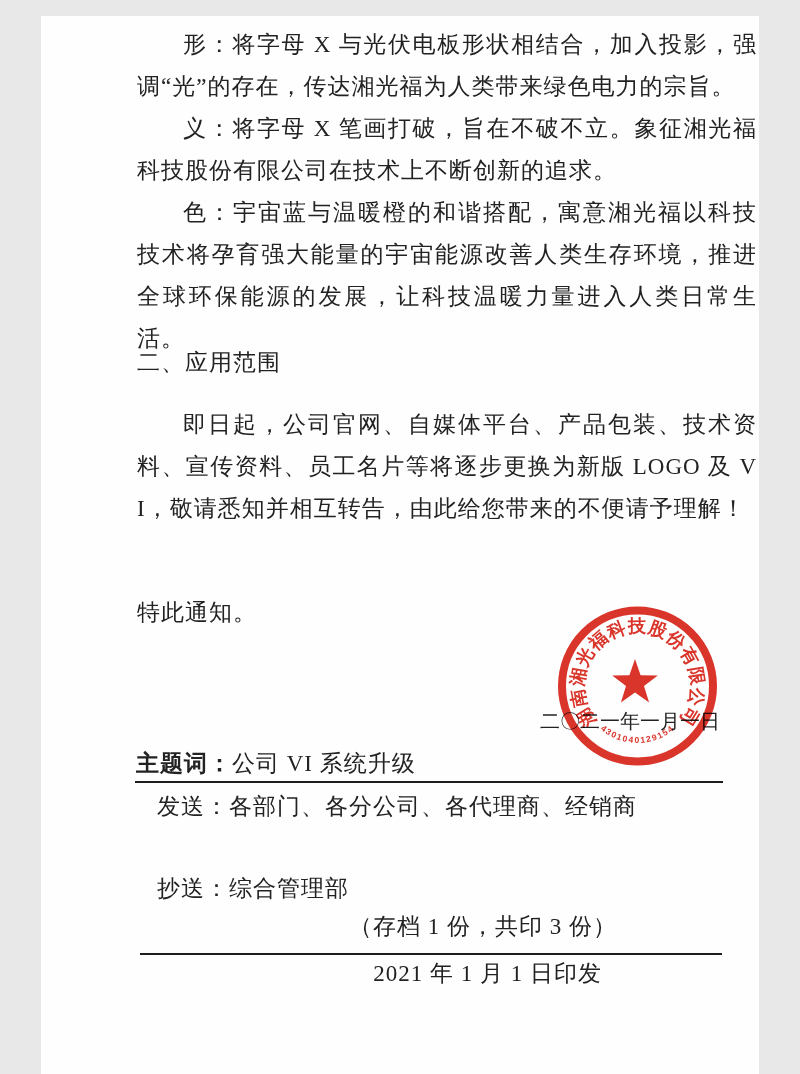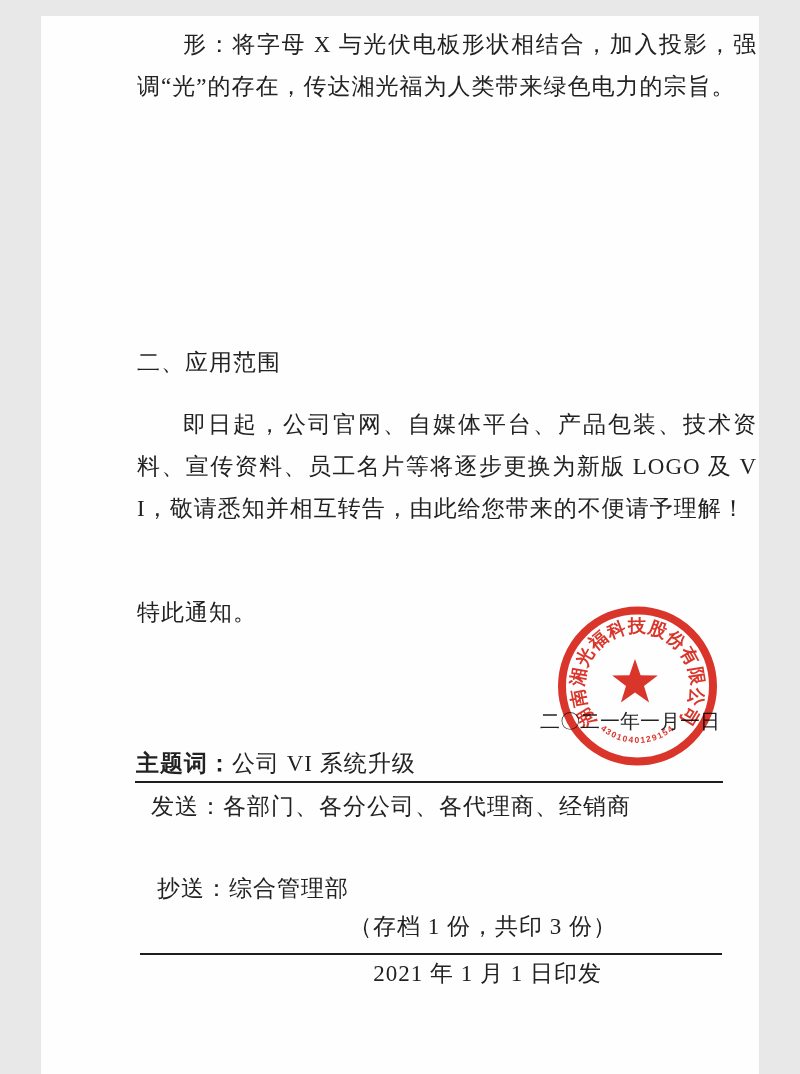--- a/index.html
+++ b/index.html
@@ -43,20 +43,22 @@
     font-weight:bold;
   }
 </style>
 </head>
 <body>
 
 <div class="page">
 
   <div class="txt flow" style="top:8px;left:96px;">
     <p>形：将字母 X 与光伏电板形状相结合，加入投影，强调“光”的存在，传达湘光福为人类带来绿色电力的宗旨。</p>
+    <p>义：将字母 X 笔画打破，旨在不破不立。象征湘光福科技股份有限公司在技术上不断创新的追求。</p>
+    <p>色：宇宙蓝与温暖橙的和谐搭配，寓意湘光福以科技技术将孕育强大能量的宇宙能源改善人类生存环境，推进全球环保能源的发展，让科技温暖力量进入人类日常生活。</p>
   </div>
 
   <div class="txt heading" style="top:326px;left:96px;">二、应用范围</div>
   <div class="txt" style="top:576px;left:96px;">特此通知。</div>
 
   <div class="txt flow" style="top:388px;left:96px;">
     <p>即日起，公司官网、自媒体平台、产品包装、技术资料、宣传资料、员工名片等将逐步更换为新版 LOGO 及 VI，敬请悉知并相互转告，由此给您带来的不便请予理解！</p>
   </div>
 
   <div class="txt date-line" style="top:692px;left:499px;">二〇二一年一月一日</div>
@@ -75,21 +77,21 @@
       <textPath href="#serialArc" startOffset="50%">4301040129154</textPath>
     </text>
   </svg>
 
   <div class="txt foot" style="top:730px;left:95px;">
     <span class="label-bold">主题词：</span><span>公司 VI 系统升级</span>
   </div>
 
   <div class="rule" style="top:765px;left:94px;width:588px;"></div>
 
-  <div class="txt foot" style="top:773px;left:110px;text-align:center;">
+  <div class="txt foot" style="top:773px;left:116px;text-align:center;">
     <span>发送：</span><span>各部门、各分公司、各代理商、经销商</span>
   </div>
   <div class="txt foot" style="top:855px;left:116px;">
     <span>抄送：</span><span>综合管理部</span>
   </div>
 
   <div class="txt foot" style="top:893px;right:142px;text-align:center;">（存档 1 份，共印 3 份）</div>
 
   <div class="rule" style="top:937px;left:99px;width:582px;"></div>
 

